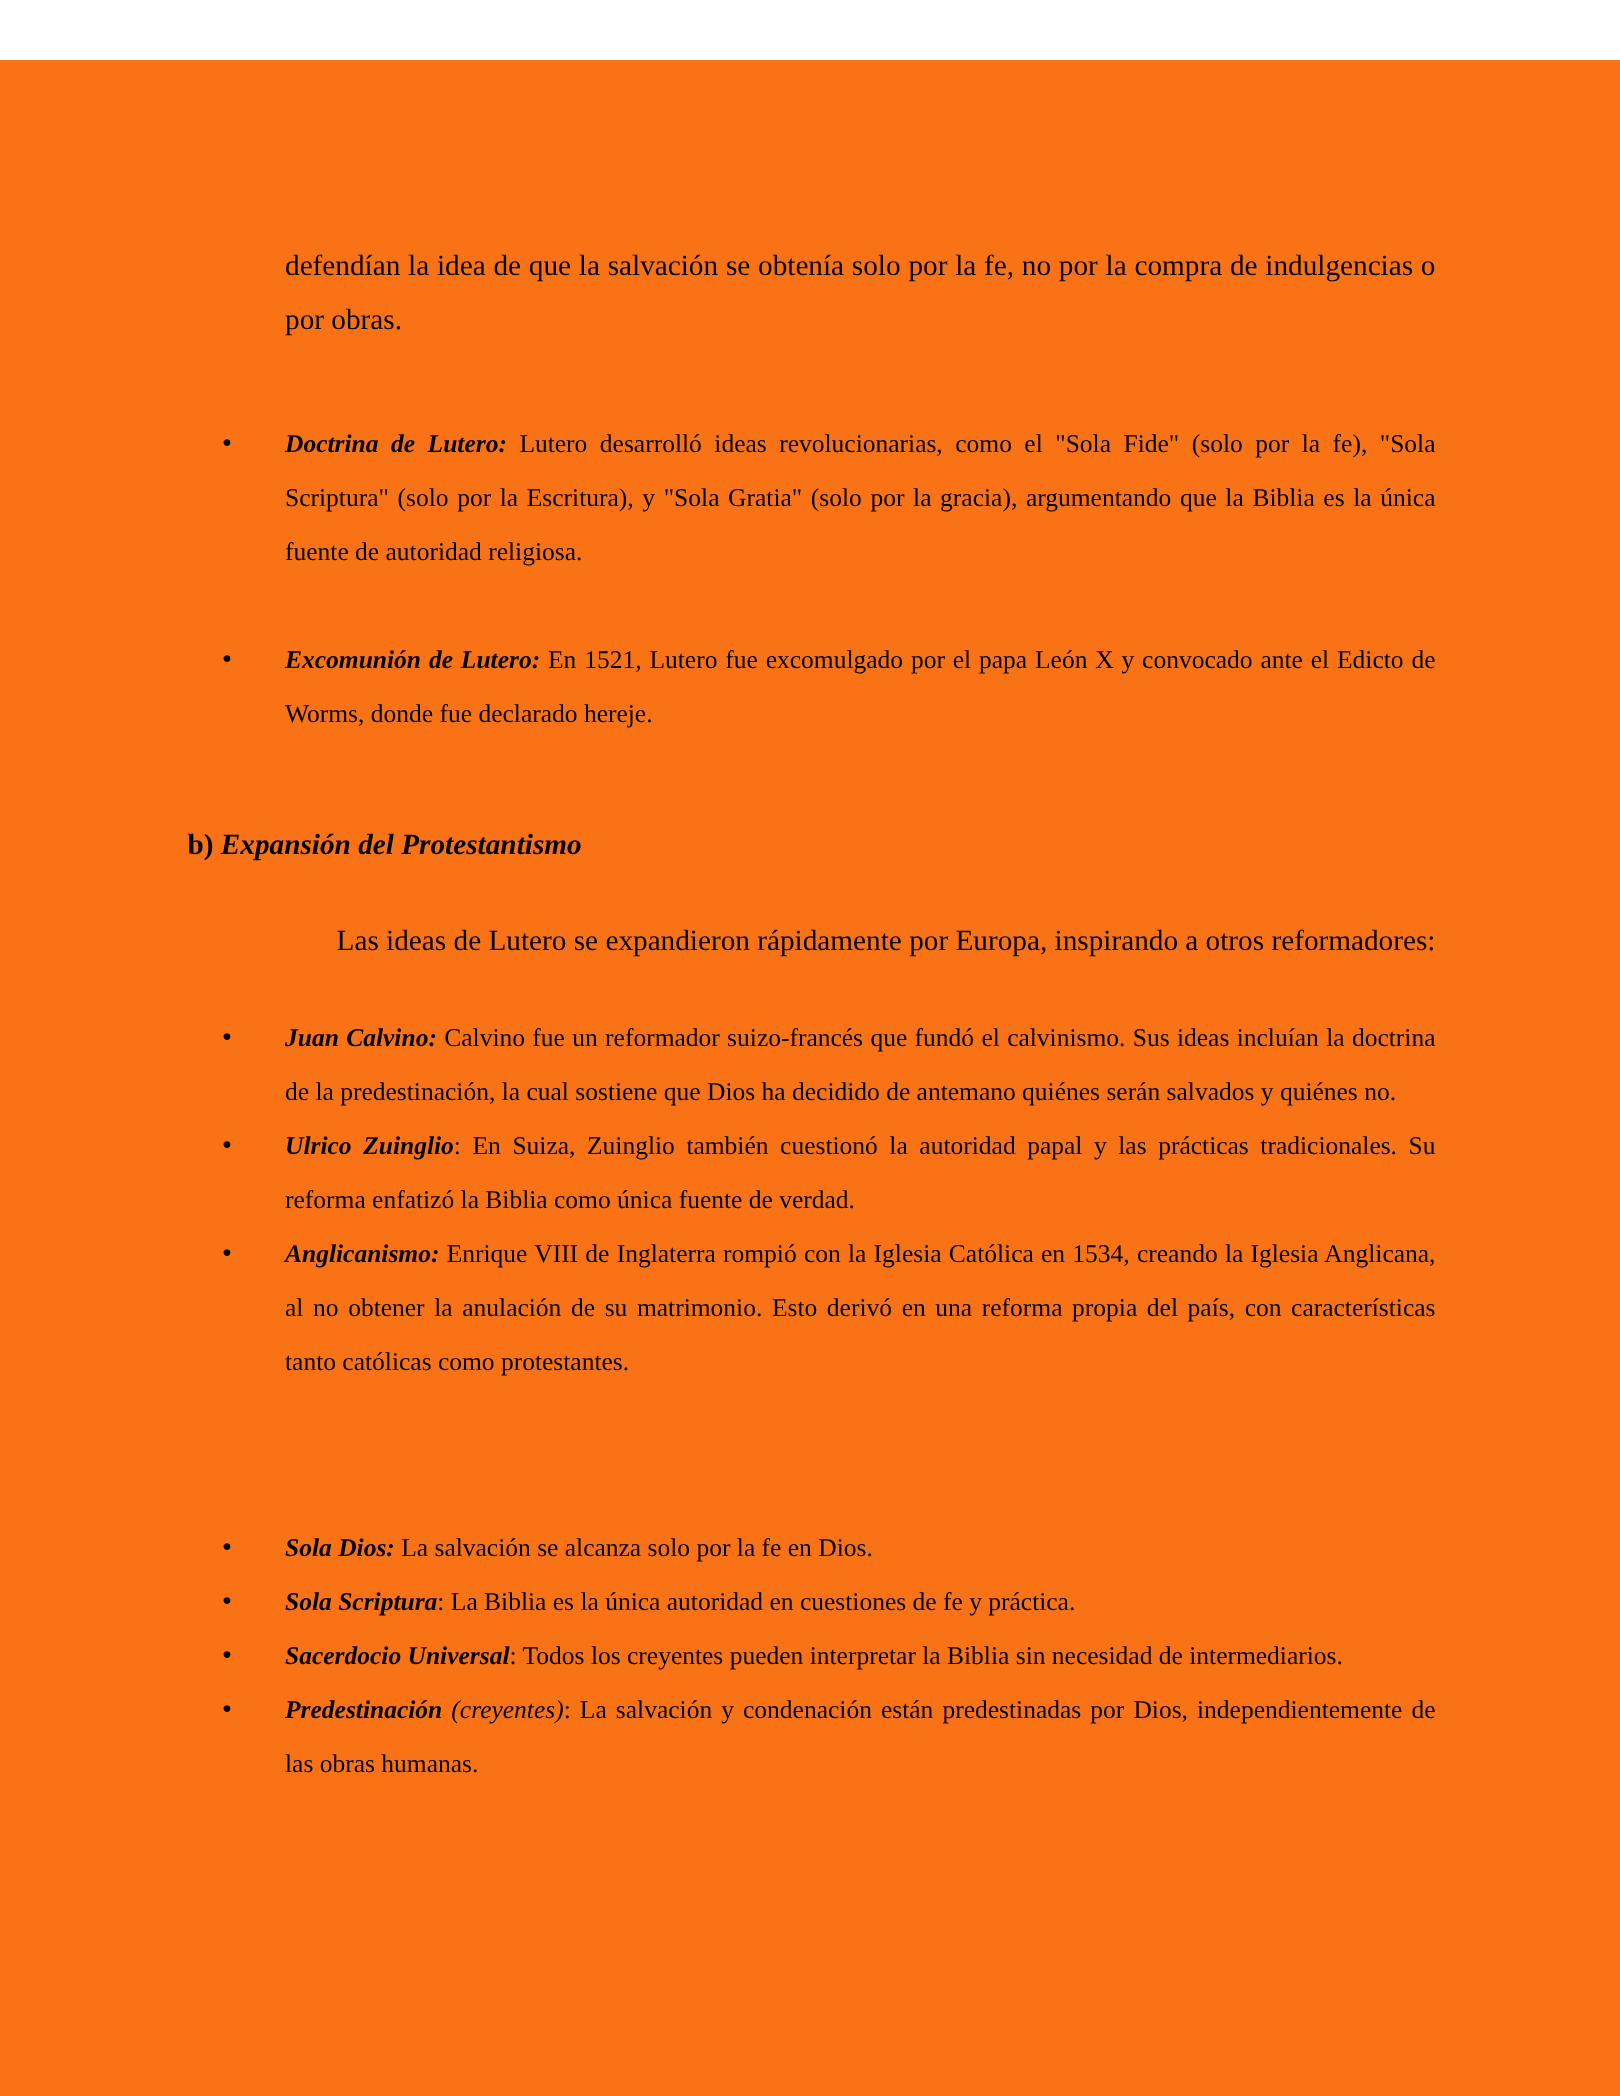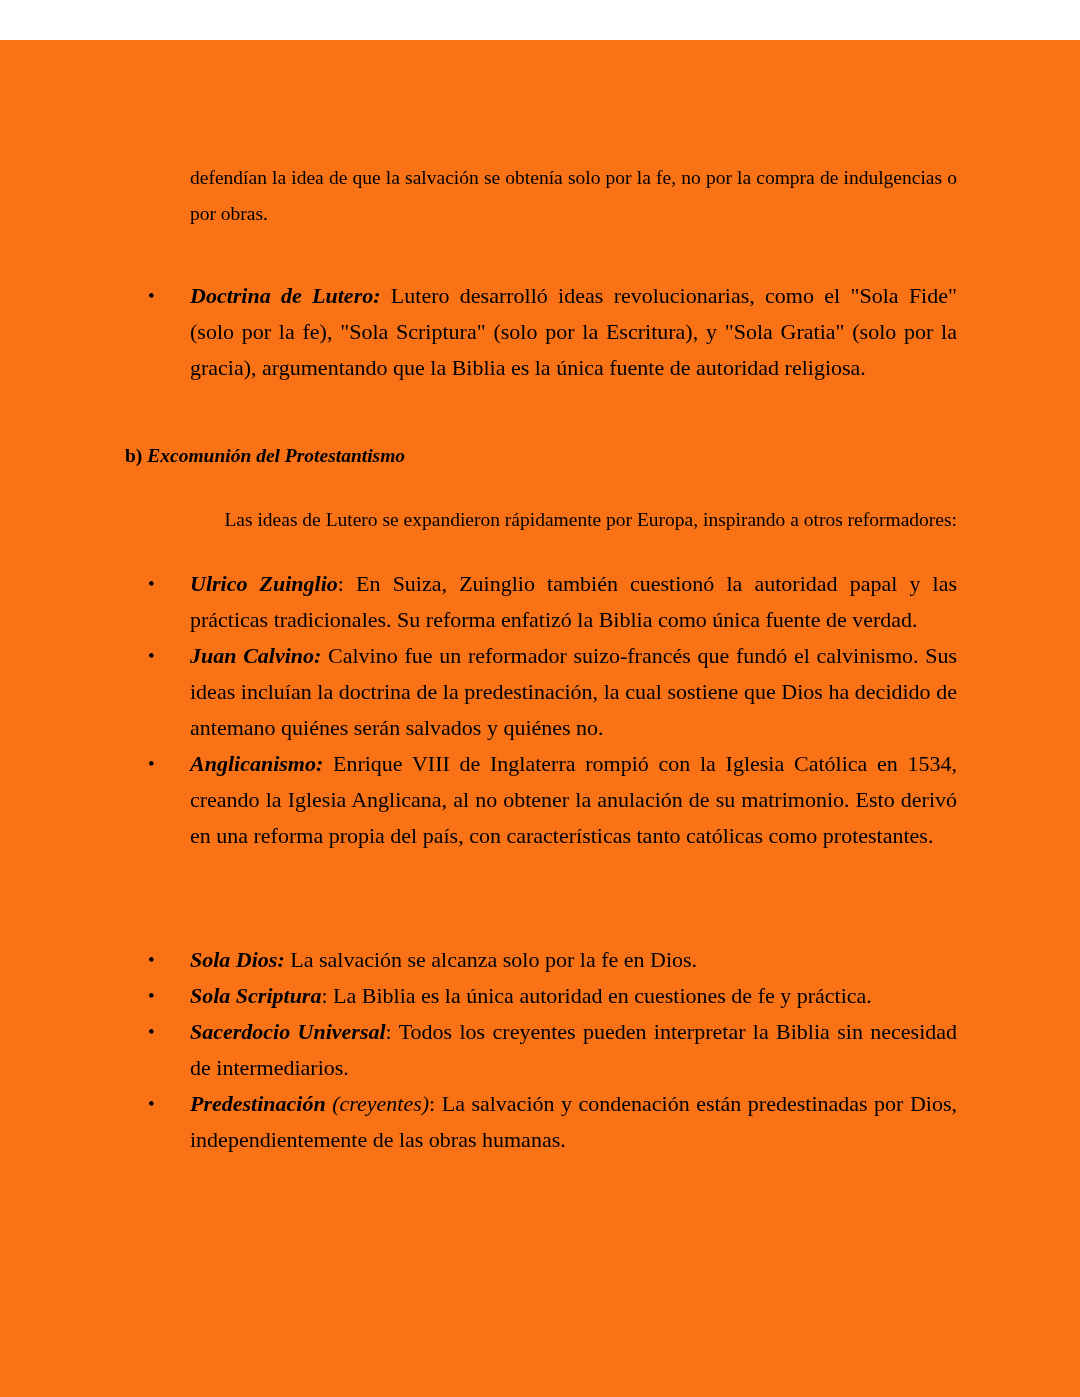--- a/index.html
+++ b/index.html
@@ -61,21 +61,21 @@
 
   
   .list {
     list-style: none;
     margin: 0;
     padding: 0;
   }
   .list li {
     position: relative;
     padding-left: 65px;
-    font-size: 22px;
+    font-size: 17px;
     line-height: 36px;
     text-align: justify;
     text-justify: inter-word;
   }
   .list li::before {
     content: "\2022";
     position: absolute;
     left: 23px;
     top: 0;
     font-size: 19px;
@@ -110,38 +110,41 @@
   <div class="content">
 
     <p class="para cont nostretch">defendían la idea de que la salvación se obtenía solo por la fe, no por la compra de indulgencias o por obras.</p>
 
     <div class="vgap-46"></div>
 
     <ul class="list spaced">
       <li>
         <span class="lead">Doctrina de Lutero</span><span class="punct-italic">:</span><span> Lutero desarrolló ideas revolucionarias, como el "Sola Fide" (solo por la fe), "Sola Scriptura" (solo por la Escritura), y "Sola Gratia" (solo por la gracia), argumentando que la Biblia es la única fuente de autoridad religiosa.</span>
       </li>
+      <li>
+        <span class="lead">Excomunión de Lutero</span><span class="punct-italic">:</span><span> En 1521, Lutero fue excomulgado por el papa León X y convocado ante el Edicto de Worms, donde fue declarado hereje.</span>
+      </li>
     </ul>
 
     <div class="vgap-52"></div>
 
-    <p class="heading"><span class="marker">b) </span><span class="title">Excomunión del Protestantismo</span></p>
+    <p class="heading"><span class="marker">b) </span><span class="title">Expansión del Protestantismo</span></p>
 
     <div class="vgap-28"></div>
 
     <p class="para flush">Las ideas de Lutero se expandieron rápidamente por Europa, inspirando a otros reformadores:</p>
 
     <div class="vgap-28"></div>
 
     <ul class="list">
       <li>
-        <span class="lead">Ulrico Zuinglio</span><span class="punct-plain">:</span><span> En Suiza, Zuinglio también cuestionó la autoridad papal y las prácticas tradicionales. Su reforma enfatizó la Biblia como única fuente de verdad.</span>
+        <span class="lead">Juan Calvino</span><span class="punct-italic">:</span><span> Calvino fue un reformador suizo-francés que fundó el calvinismo. Sus ideas incluían la doctrina de la predestinación, la cual sostiene que Dios ha decidido de antemano quiénes serán salvados y quiénes no.</span>
       </li>
       <li>
-        <span class="lead">Juan Calvino</span><span class="punct-italic">:</span><span> Calvino fue un reformador suizo-francés que fundó el calvinismo. Sus ideas incluían la doctrina de la predestinación, la cual sostiene que Dios ha decidido de antemano quiénes serán salvados y quiénes no.</span>
+        <span class="lead">Ulrico Zuinglio</span><span class="punct-plain">:</span><span> En Suiza, Zuinglio también cuestionó la autoridad papal y las prácticas tradicionales. Su reforma enfatizó la Biblia como única fuente de verdad.</span>
       </li>
       <li>
         <span class="lead">Anglicanismo</span><span class="punct-italic">:</span><span> Enrique VIII de Inglaterra rompió con la Iglesia Católica en 1534, creando la Iglesia Anglicana, al no obtener la anulación de su matrimonio. Esto derivó en una reforma propia del país, con características tanto católicas como protestantes.</span>
       </li>
     </ul>
 
     <div class="vgap-52"></div>
 
 
     <div class="vgap-36"></div>

